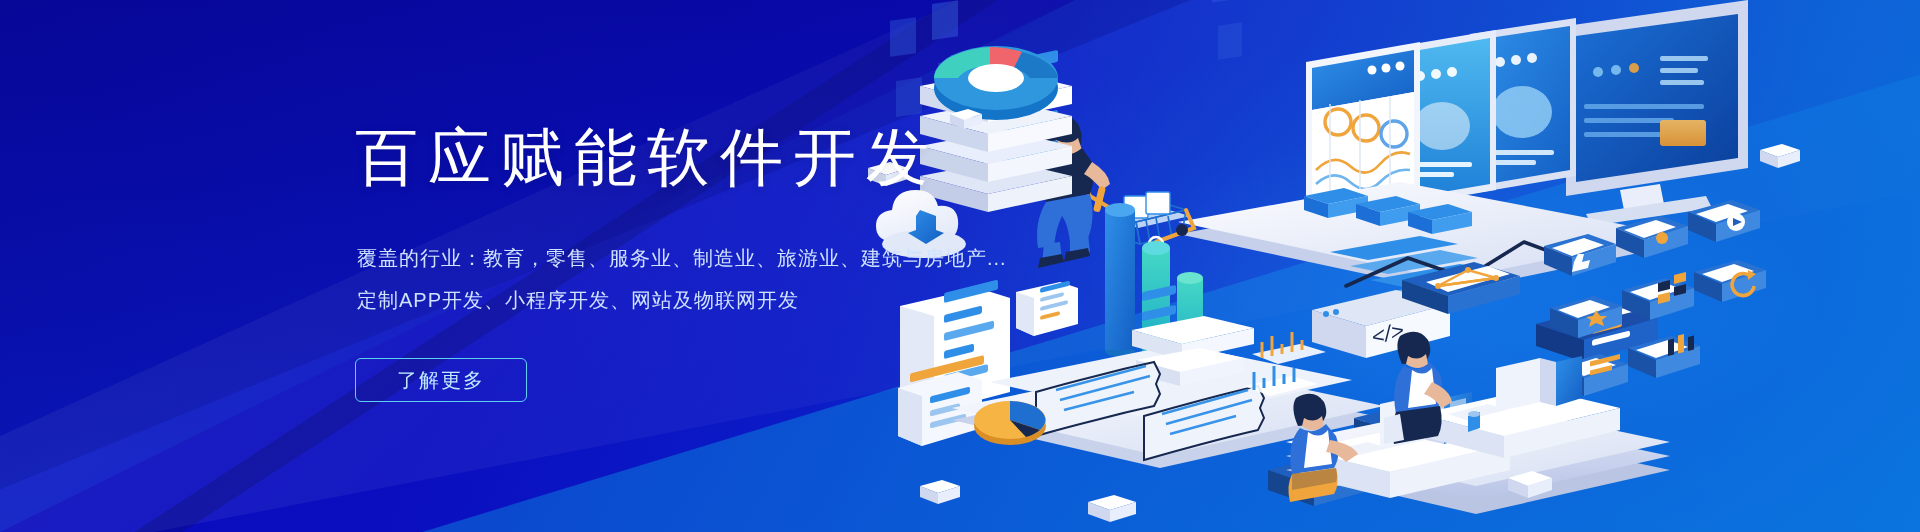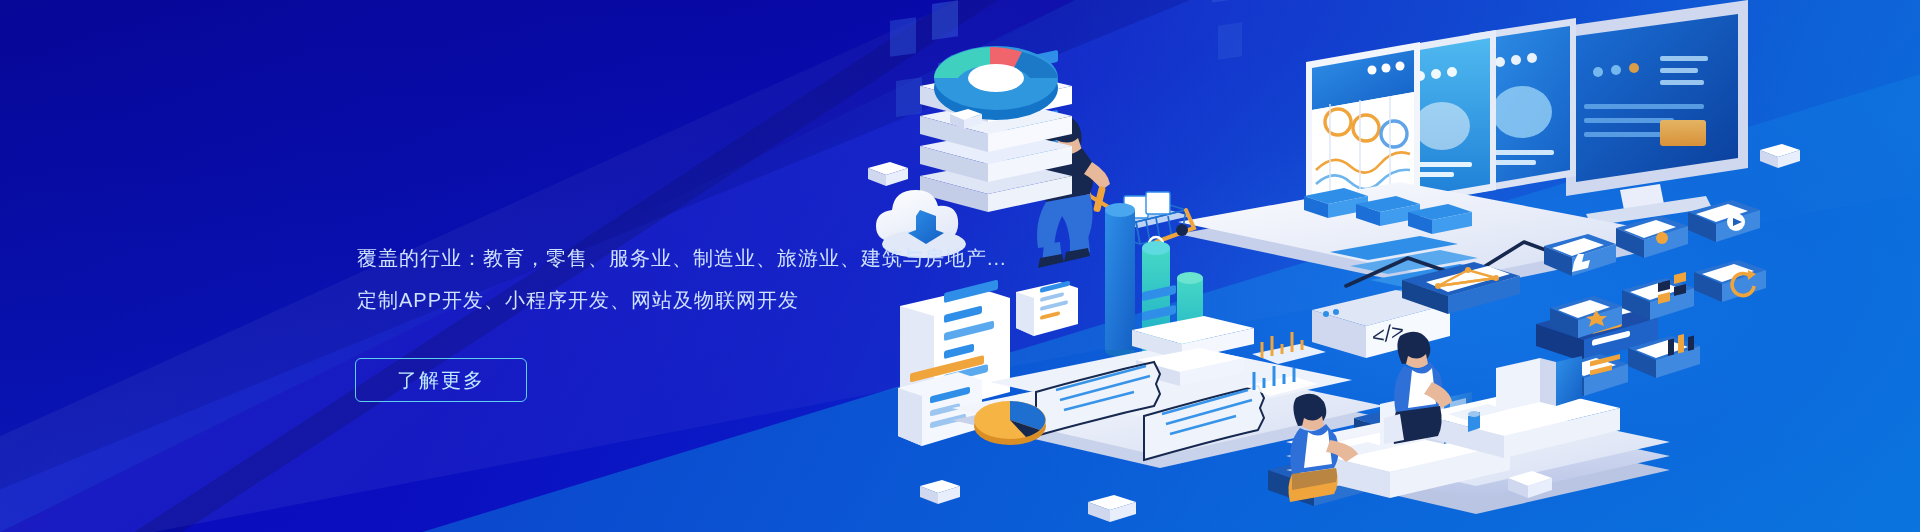--- a/index.html
+++ b/index.html
@@ -667,20 +667,21 @@
       </g>
       <g transform="translate(90,106)">
         <polygon points="0,8 18,3 32,8 14,14" fill="#ffffff"></polygon>
         <polygon points="0,8 14,14 14,23 0,17" fill="#cfd8ee"></polygon>
         <polygon points="14,14 32,8 32,17 14,23" fill="#e8eefb"></polygon>
       </g>
     </svg>
   </div>
 
   <div class="content">
+    <div class="headline">百应赋能软件开发</div>
 
     <div class="sub sub-2">定制APP开发、小程序开发、网站及物联网开发</div>
 
     <div class="sub sub-1">覆盖的行业：教育，零售、服务业、制造业、旅游业、建筑与房地产...</div>
 
     <a class="cta" href="#">了解更多</a>
   </div>
 </div>
 
 </body></html>

